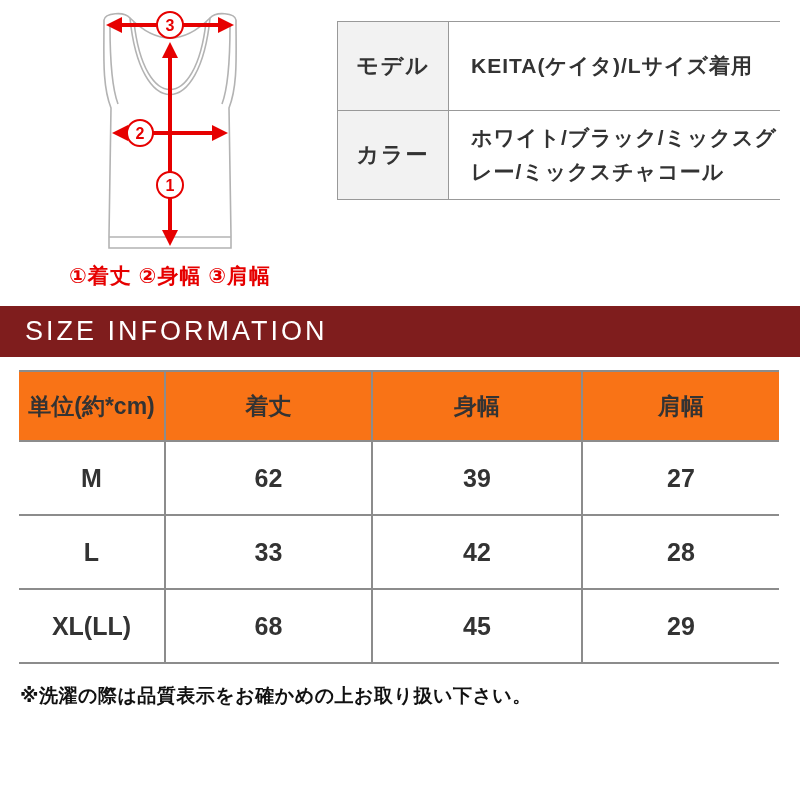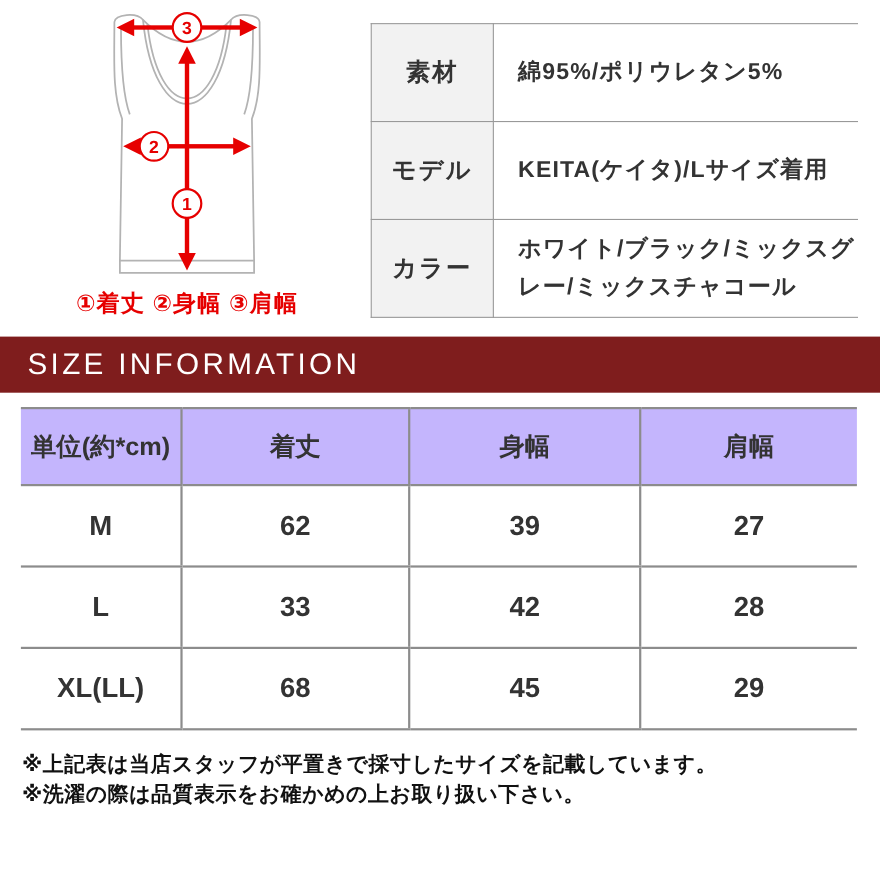--- a/index.html
+++ b/index.html
@@ -41,21 +41,21 @@
   table.sizes{
     margin:13px 21px 0 19px;width:760px;
     border-collapse:collapse;table-layout:fixed;
   }
   table.sizes td{
     border-top:2px solid #8c8c8c;border-bottom:2px solid #8c8c8c;
     text-align:center;color:#333;
   }
   table.sizes td + td{border-left:2px solid #8c8c8c;}
   table.sizes tr.hd td{
-    background:#c4b5fd;font-size:23px;font-weight:700;height:66px;
+    background:#f97316;font-size:23px;font-weight:700;height:66px;
   }
   table.sizes tr.row td{height:70px;font-size:25px;font-weight:700;}
   table.sizes tr.row td.sz{font-size:25px;}
   col.c1{width:146px;} col.c2{width:207px;} col.c3{width:210px;} col.c4{width:197px;}
   
   .notes{margin:18px 0 0 20px;font-size:19px;font-weight:700;color:#111;line-height:27px;letter-spacing:0.5px;}
 </style>
 </head>
 <body>
 
@@ -109,24 +109,20 @@
         <circle cx="132" cy="185" r="13" fill="#ffffff" stroke="#e60000" stroke-width="2"></circle>
         <text x="132" y="191" text-anchor="middle" font-size="16" font-weight="bold" fill="#e60000">1</text>
       </g>
     </svg>
     <div class="caption">①着丈 ②身幅 ③肩幅</div>
   </div>
 
   <table class="spec">
     <tbody>
       <tr>
-        <th>素材</th>
-        <td>綿95%/ポリウレタン5%</td>
-      </tr>
-      <tr>
         <th>モデル</th>
         <td>KEITA(ケイタ)/Lサイズ着用</td>
       </tr>
       <tr>
         <th>カラー</th>
         <td>ホワイト/ブラック/ミックスグレー/ミックスチャコール</td>
       </tr>
     </tbody>
   </table>
 </div>
@@ -164,15 +160,14 @@
     <tr class="row">
       <td class="sz">XL(LL)</td>
       <td>68</td>
       <td>45</td>
       <td>29</td>
     </tr>
   </tbody>
 </table>
 
 <div class="notes">
-  <div>※上記表は当店スタッフが平置きで採寸したサイズを記載しています。</div>
   <div>※洗濯の際は品質表示をお確かめの上お取り扱い下さい。</div>
 </div>
 
 </body></html>

